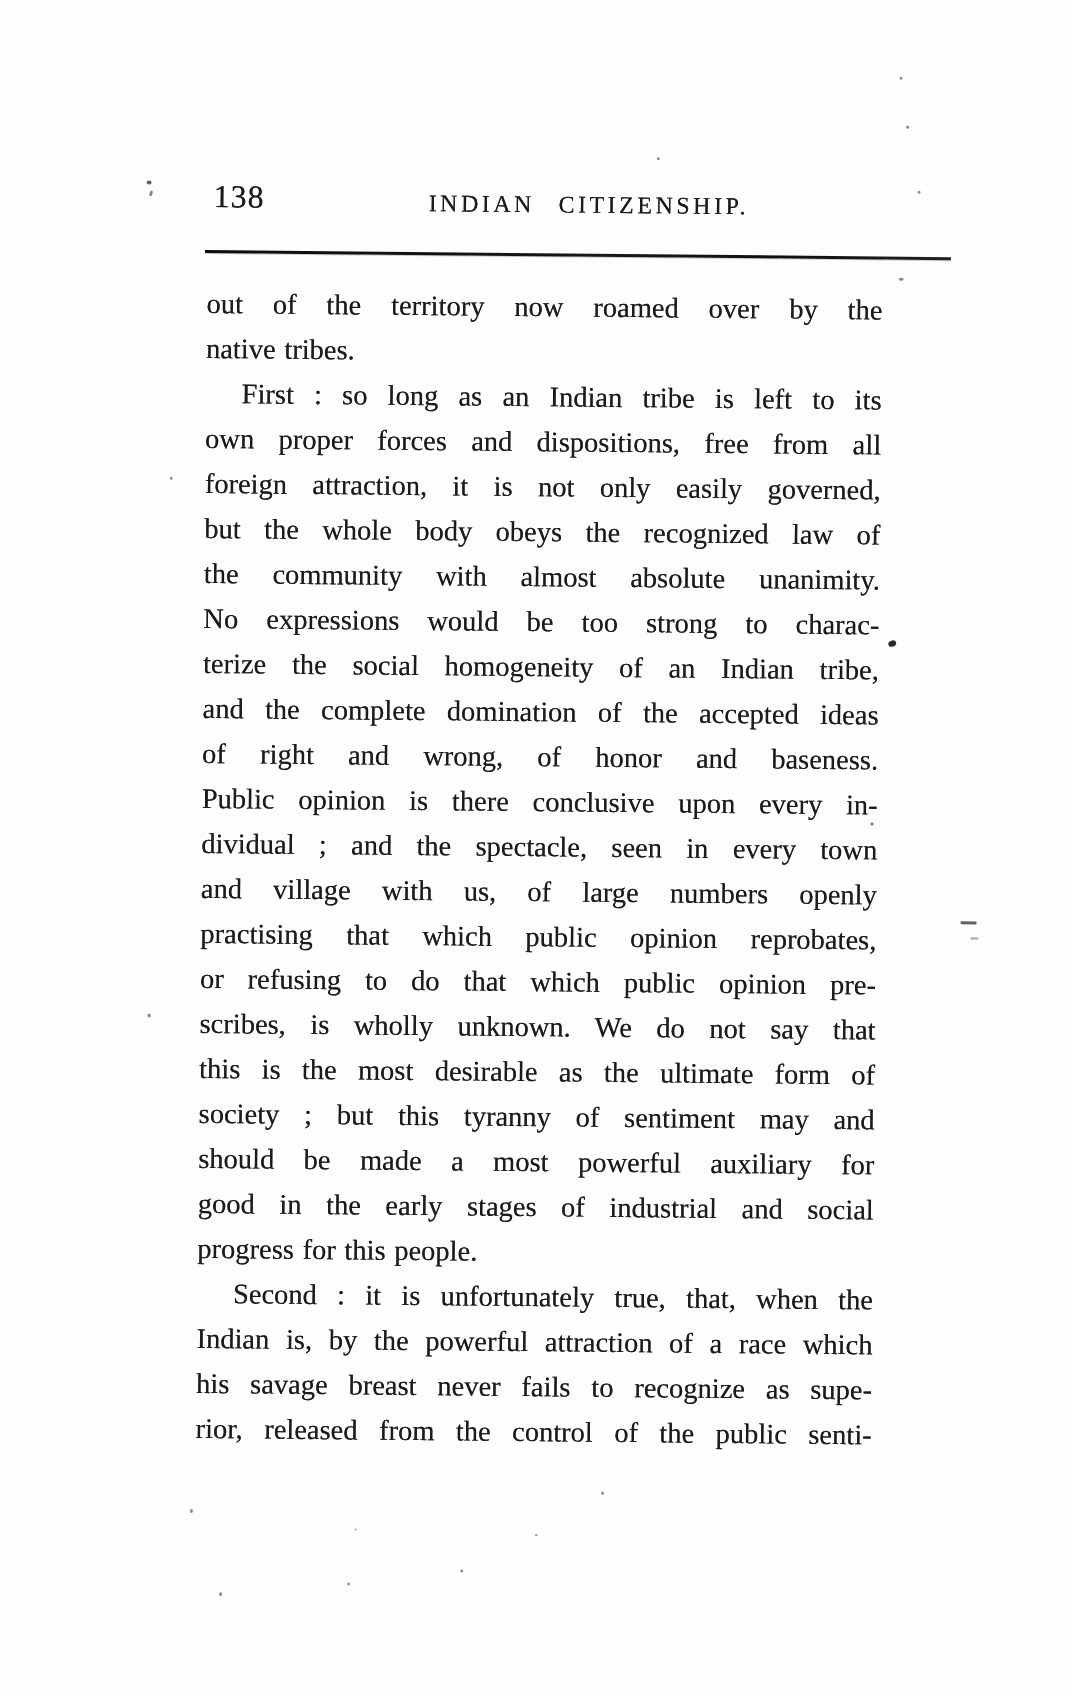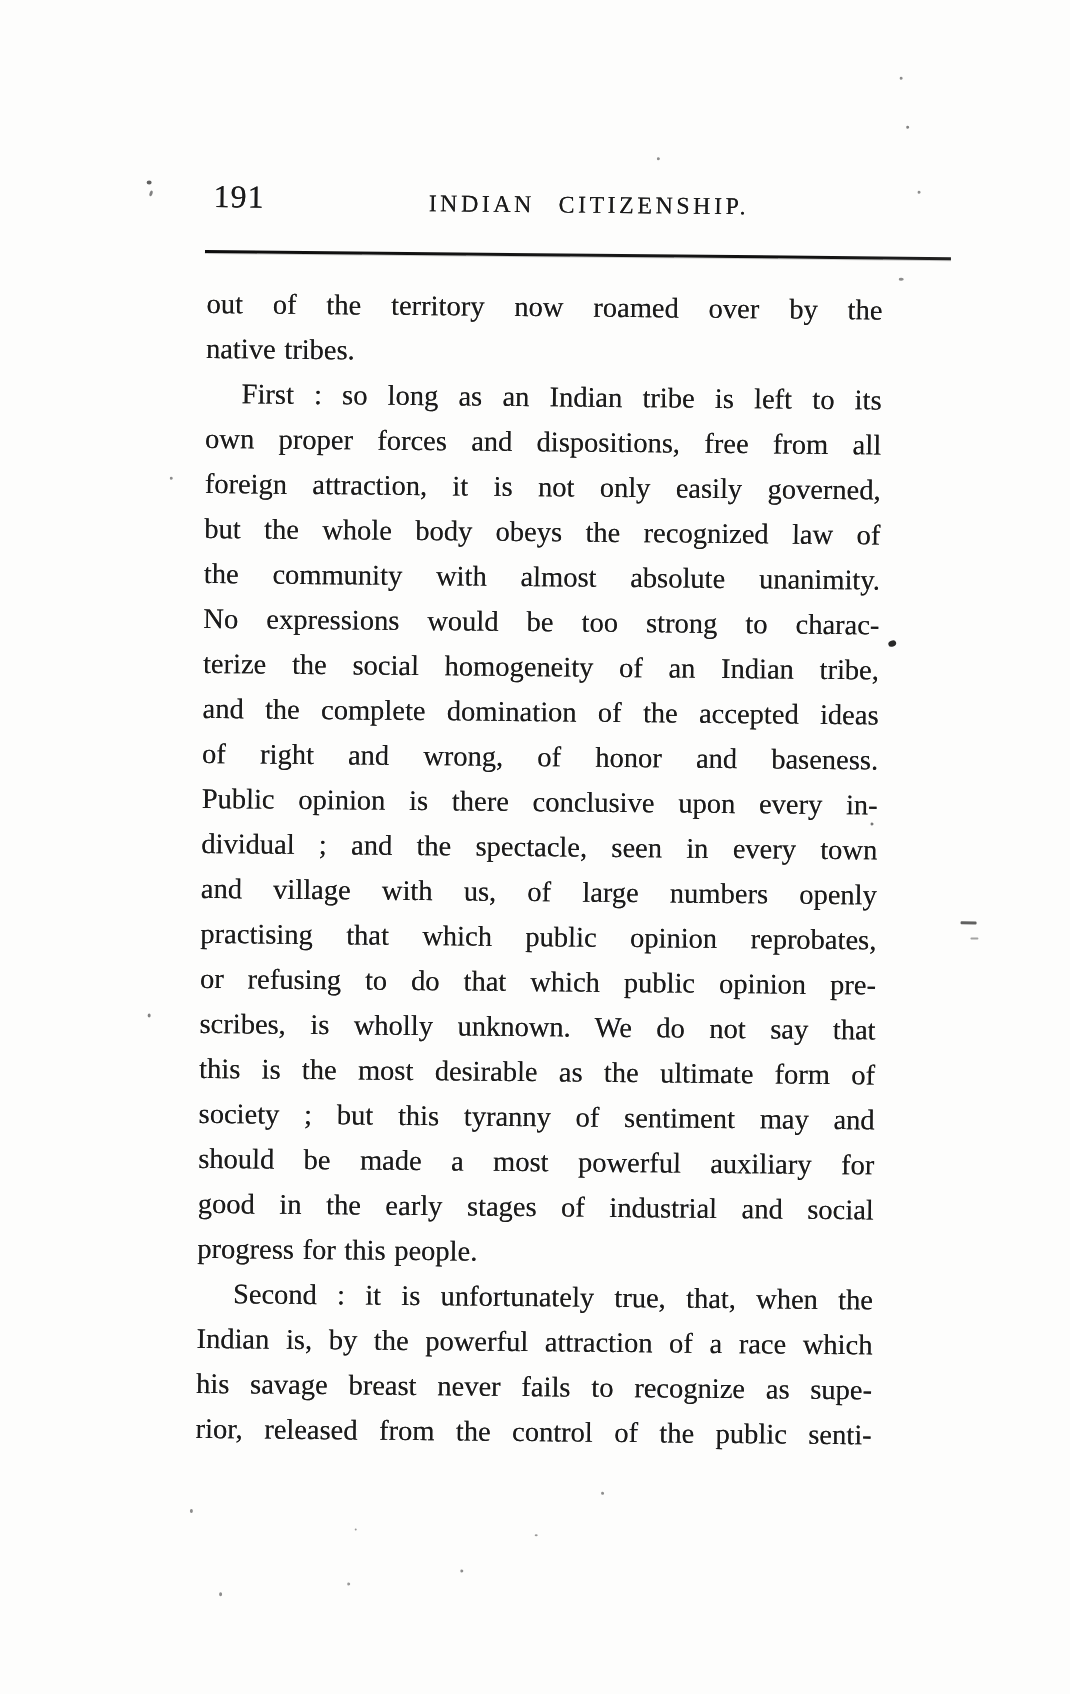--- a/index.html
+++ b/index.html
@@ -79,21 +79,21 @@
     border-radius: 50%;
   }
   .speck.bar { border-radius: 1px; }
 </style>
 </head>
 <body>
 
 <div id="page">
   <div id="scan-content">
 
-    <div id="page-number">191</div>
+    <div id="page-number">138</div>
 
     <div id="running-head">INDIAN CITIZENSHIP.</div>
 
     <div id="header-rule"></div>
 
     <div id="page-body">
         <div class="paragraph">
           <div class="line">out of the territory now roamed over by the</div>
           <div class="line last">native tribes.</div>
         </div>

